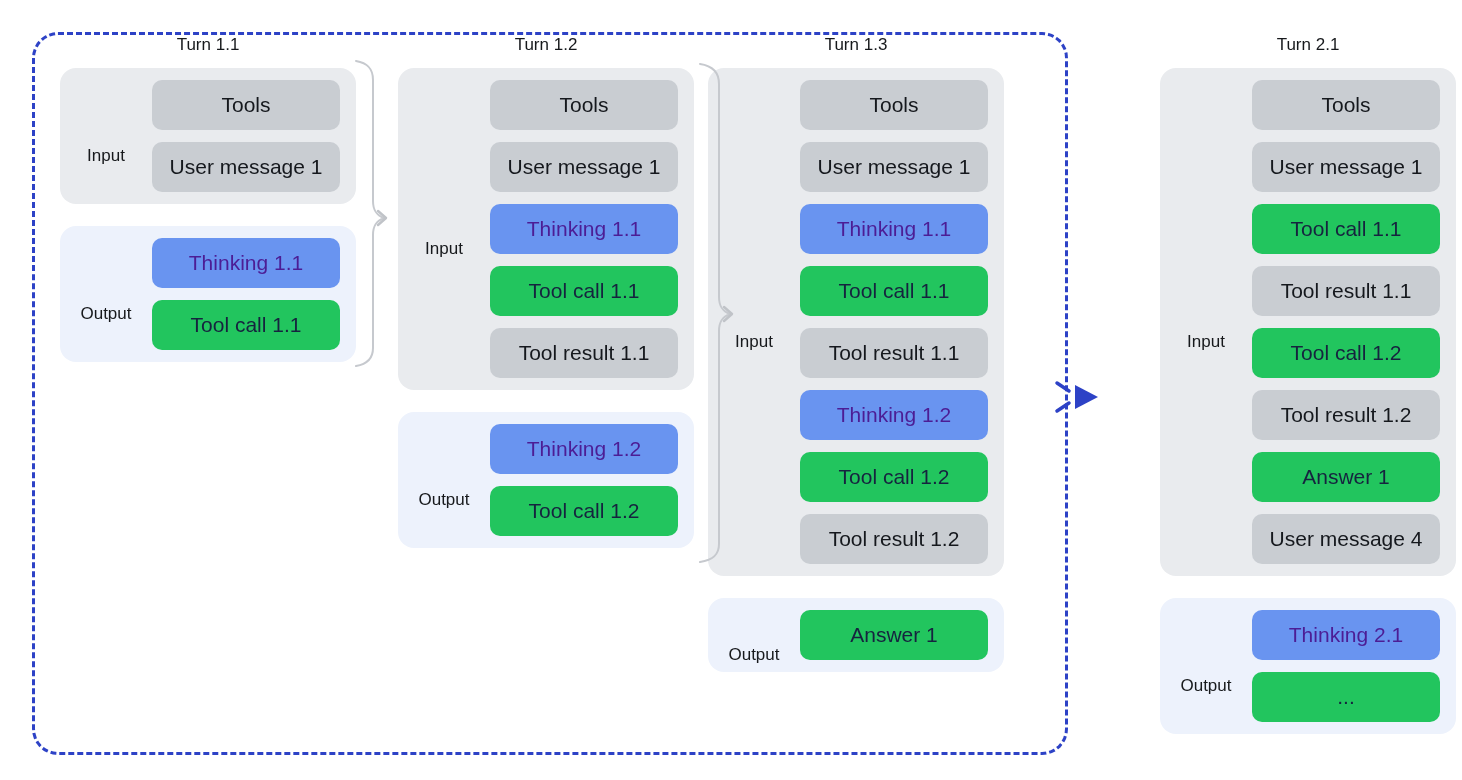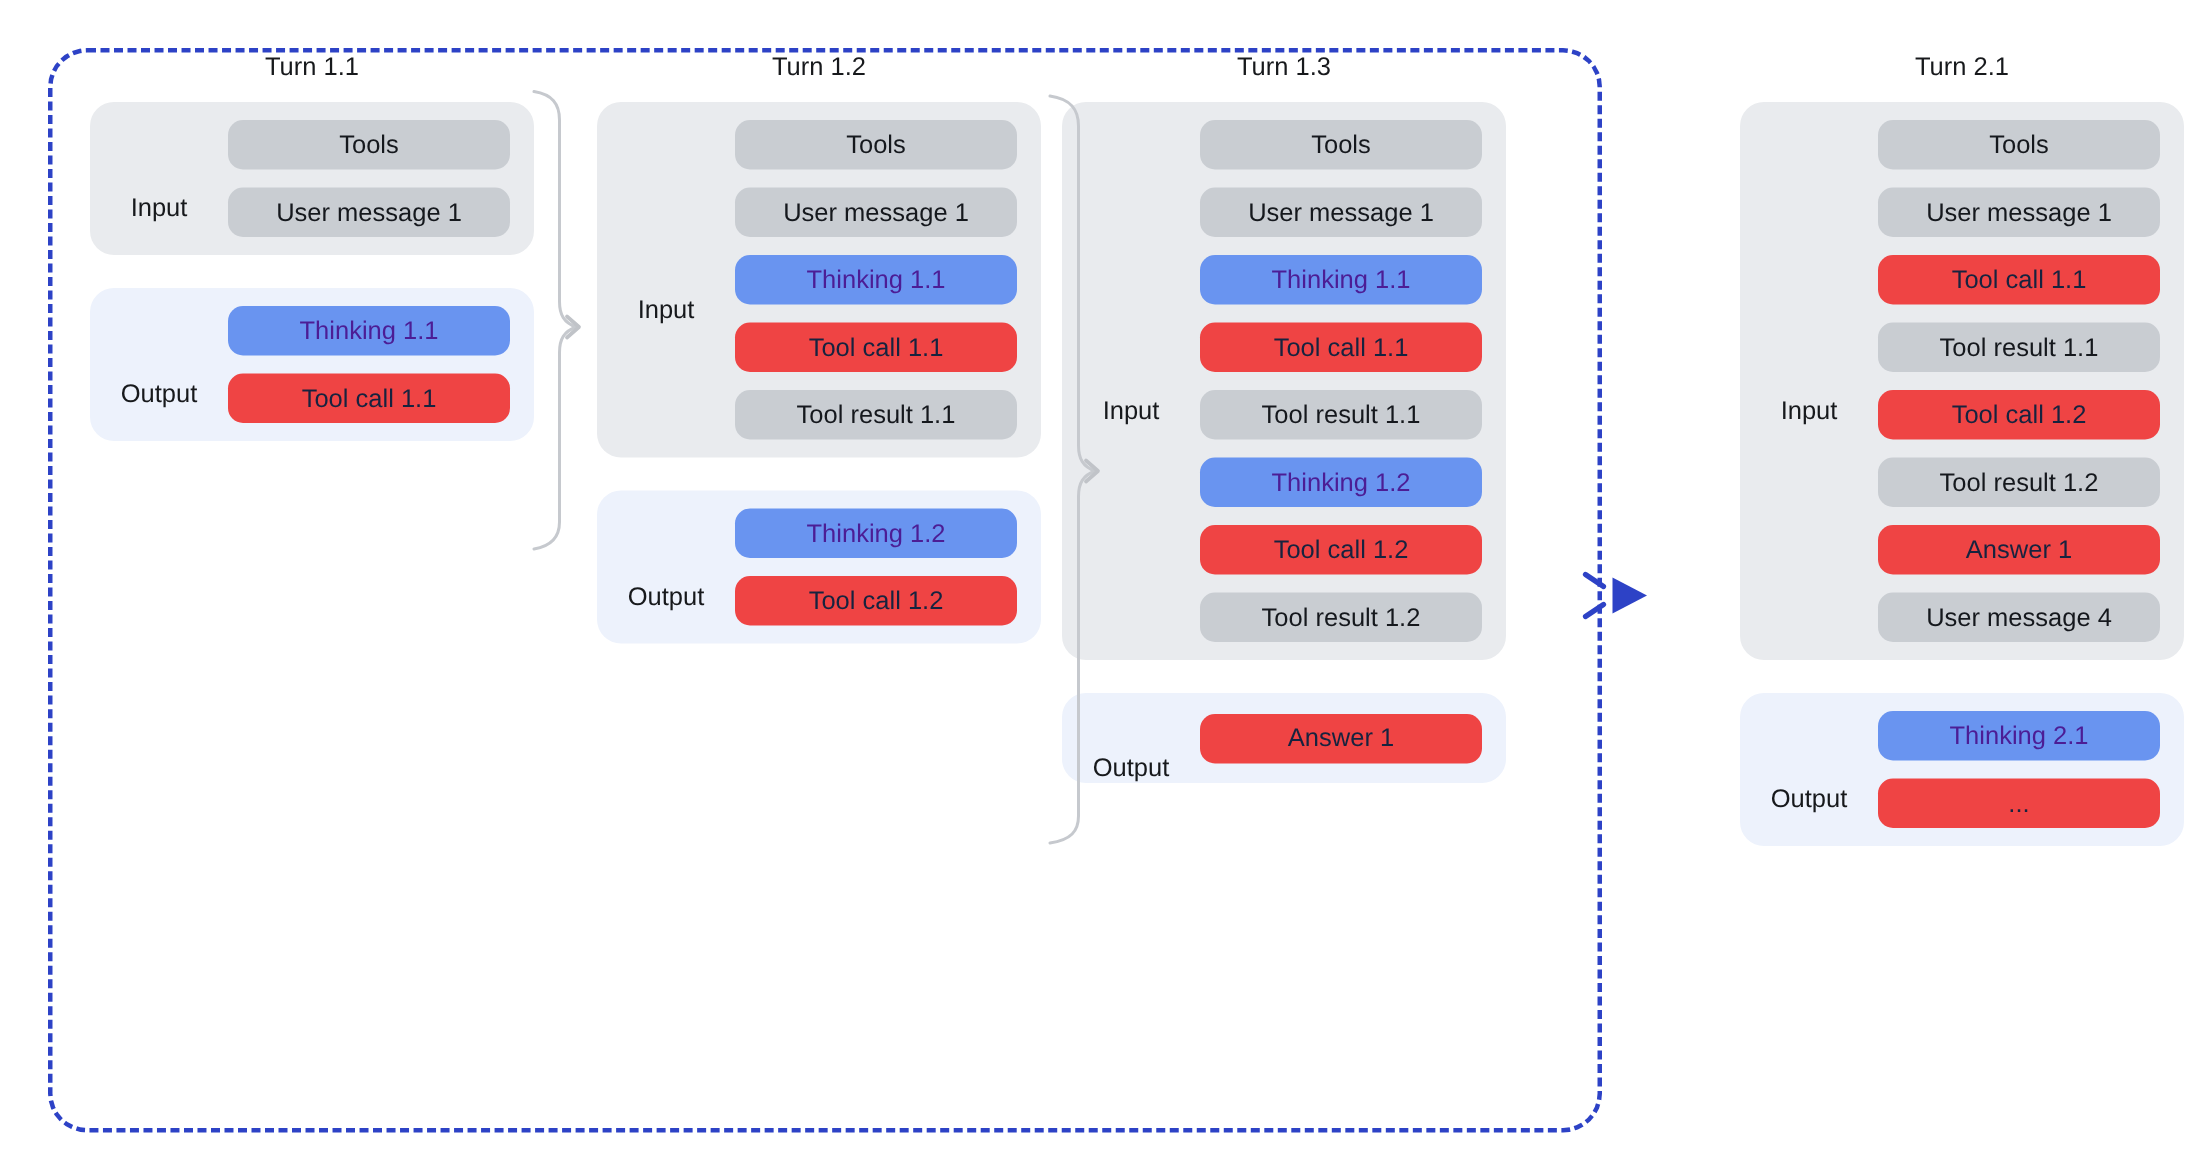--- a/index.html
+++ b/index.html
@@ -21,26 +21,26 @@
   }
   .panel.input{background:#e9ebee;}
   .panel.output{background:#edf2fc;margin-top:22px;}
   .panel-label{
     width:92px;flex:none;text-align:center;font-size:17px;font-weight:500;color:#17191c;margin-top:40px;
   }
   .boxes{
     flex:1;display:flex;flex-direction:column;gap:12px;padding:12px 16px 12px 0;
   }
   .box{
-    height:33px;border-radius:10px;display:flex;align-items:center;justify-content:center;
-    font-size:17px;font-weight:500;
+    height:50px;border-radius:10px;display:flex;align-items:center;justify-content:center;
+    font-size:21px;font-weight:500;
   }
   .box.ctx{background:#c9cdd2;color:#15181d;}
   .box.think{background:#6994f0;color:#4c1d95;}
-  .box.act{background:#ef4444;color:#16233f;}
+  .box.act{background:#22c55e;color:#16233f;}
   .connector{position:absolute;pointer-events:none;}
 </style>
 </head>
 <body>
 
 <div class="stage">
 
   <div class="context-boundary"></div>
 
   <div class="col" style="left:60px">

